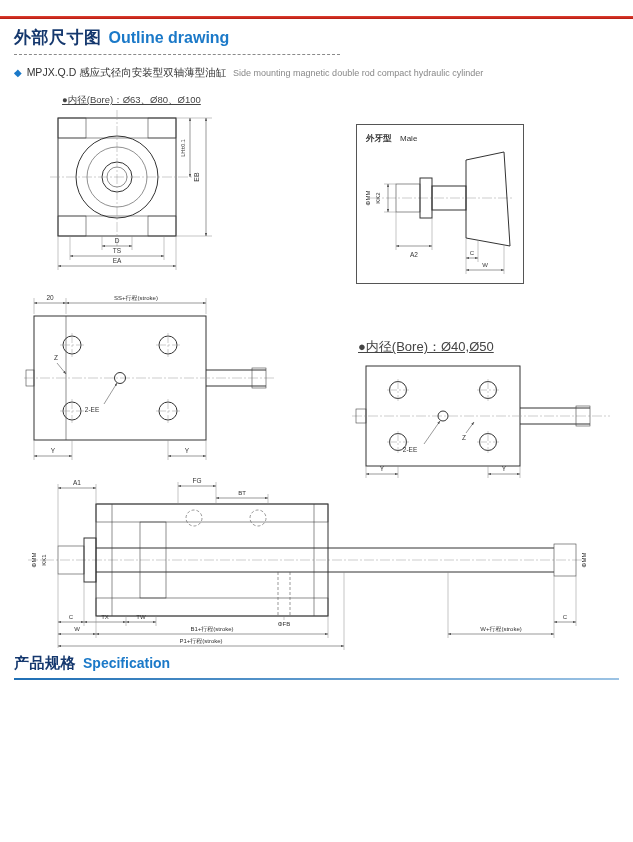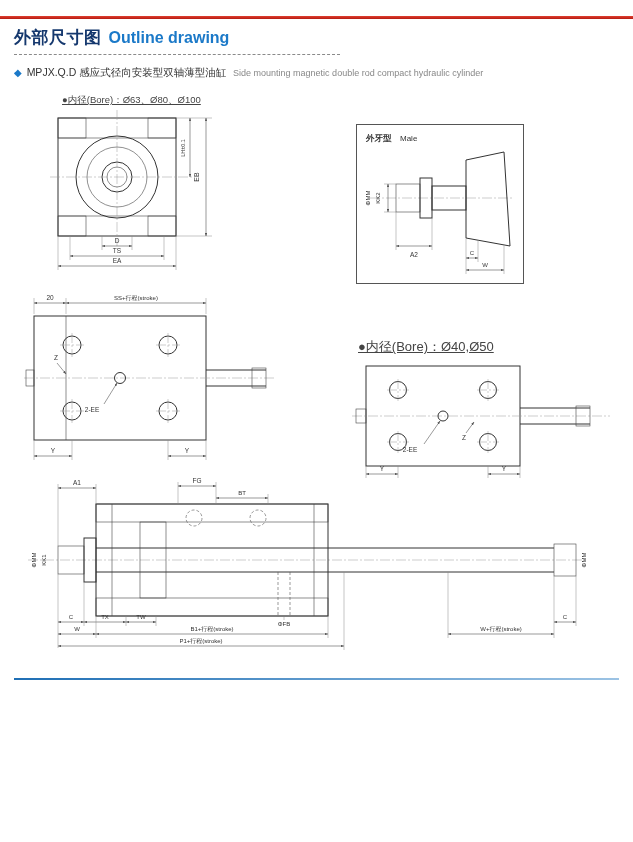--- a/index.html
+++ b/index.html
@@ -300,20 +300,23 @@
     <text x="173" y="169" font-size="6" text-anchor="middle">P1+行程(stroke)</text>
     <line class="ext" x1="420" y1="98" x2="420" y2="164"></line>
     <line class="ext" x1="526" y1="102" x2="526" y2="164"></line>
     <line class="dim" x1="420" y1="160" x2="526" y2="160" marker-start="url(#aE)" marker-end="url(#aE)"></line>
     <text x="473" y="157" font-size="6" text-anchor="middle">W+行程(stroke)</text>
     <line class="ext" x1="548" y1="102" x2="548" y2="152"></line>
     <line class="dim" x1="526" y1="148" x2="548" y2="148" marker-start="url(#aE)" marker-end="url(#aE)"></line>
     <text x="537" y="145" font-size="6" text-anchor="middle">C</text>
   </svg>
 
+  <div class="spec-head">
+    <span>产品规格</span><span class="en">Specification</span>
+  </div>
   <div class="spec-rule"></div>
 
   <table class="spec-table">
     <colgroup>
       <col style="width:32px">
         <col style="width:19px">
         <col style="width:45px">
         <col style="width:19px">
         <col style="width:42px">
       <col style="width:21px">

